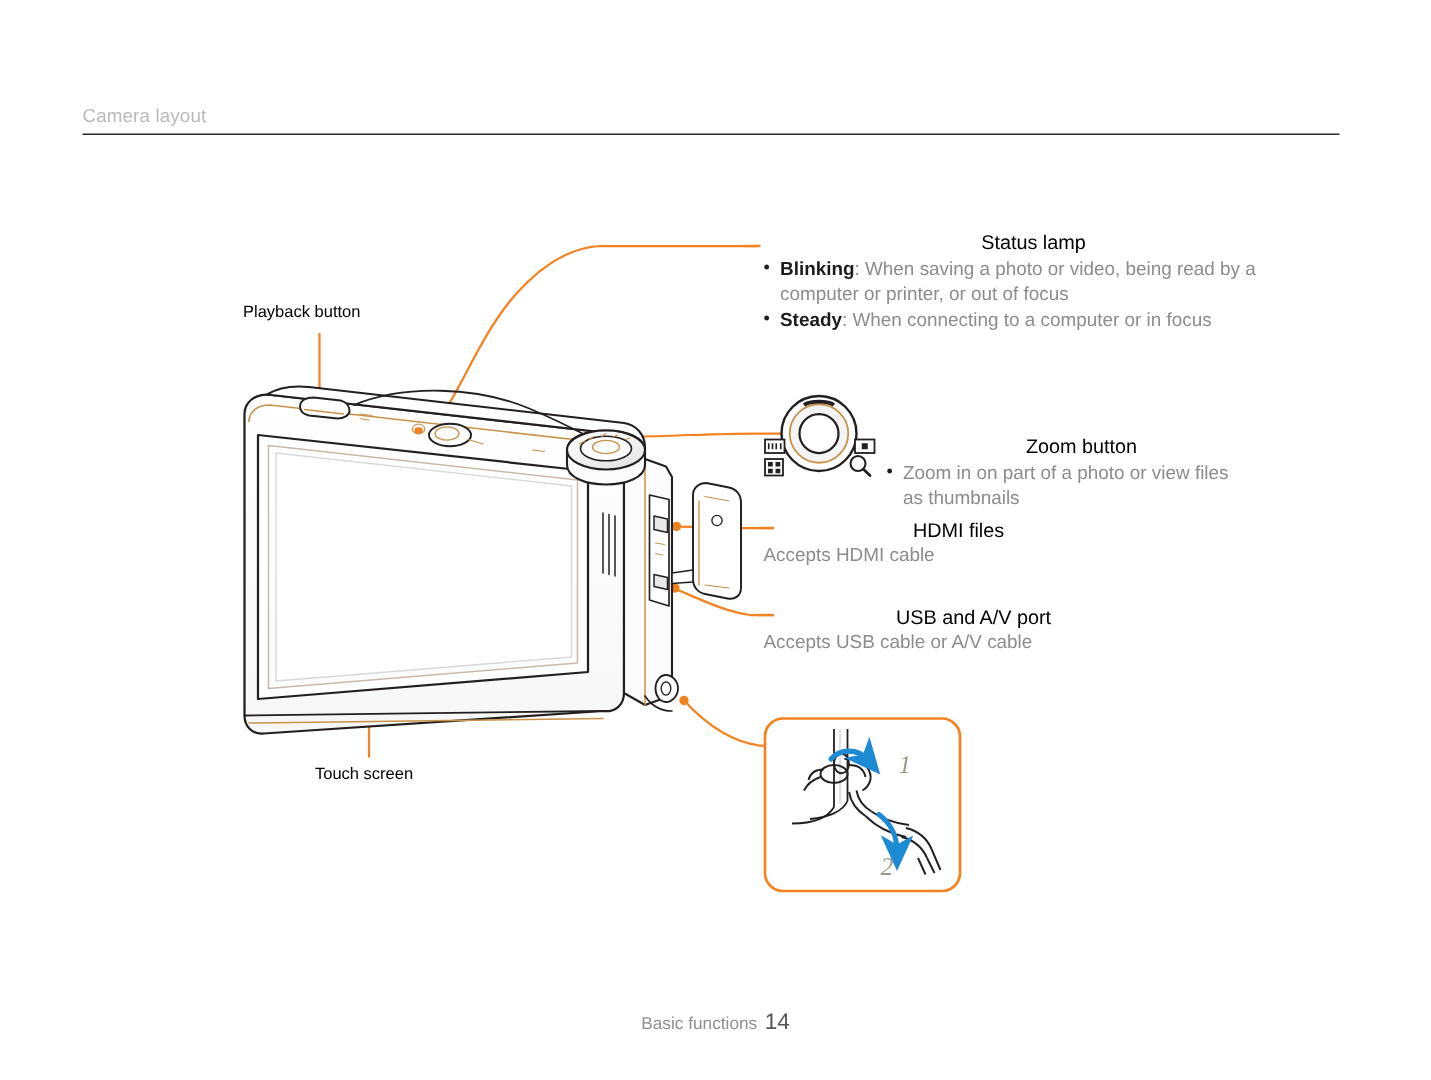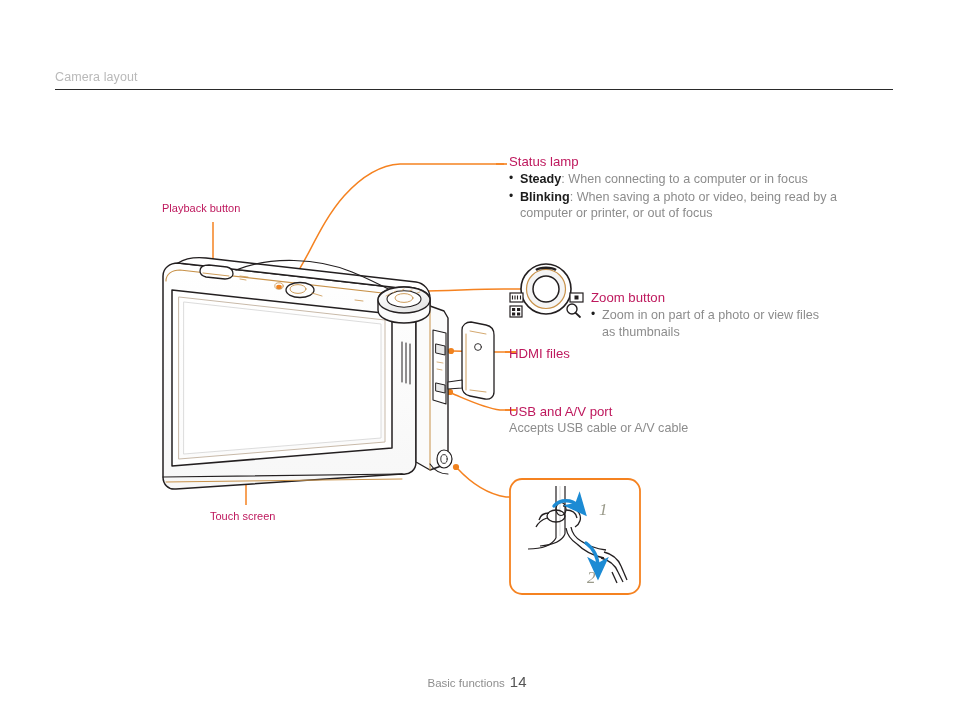--- a/index.html
+++ b/index.html
@@ -60,25 +60,26 @@
   }
 
   
   .callout {
     position: absolute;
     color: #8c8c8c;
     font-size: 12.6px;
     line-height: 16.6px;
   }
   .callout .c-title {
-    color: #be185d;
+    color: #000000;
     font-size: 13.2px;
     font-weight: normal;
     line-height: 17px;
     white-space: nowrap;
+    text-align: center;
   }
   .callout ul {
     margin: 0;
     padding: 0;
     list-style: none;
   }
   .callout li {
     position: relative;
     padding-left: 11px;
     margin-top: 1px;
@@ -368,41 +369,42 @@
 
     <text x="599" y="515" font-family="Liberation Serif, serif" font-size="17" font-style="italic" fill="#9a9a8a">1</text>
     <text x="587" y="583" font-family="Liberation Serif, serif" font-size="17" font-style="italic" fill="#9a9a8a">2</text>
   </g>
 </svg>
 
 <div class="callout" id="callout-status-lamp">
   <div class="c-title">Status lamp</div>
   <ul>
     <li>
-      <span class="lead">Steady</span><span>: </span><span>When connecting to a computer or in focus</span>
+      <span class="lead">Blinking</span><span>: </span><span>When saving a photo or video, being read by a</span>
+      <div class="c-sub">computer or printer, or out of focus</div>
     </li>
     <li>
-      <span class="lead">Blinking</span><span>: </span><span>When saving a photo or video, being read by a</span>
-      <div class="c-sub">computer or printer, or out of focus</div>
+      <span class="lead">Steady</span><span>: </span><span>When connecting to a computer or in focus</span>
     </li>
   </ul>
 </div>
 
 <div class="callout" id="callout-zoom-button">
   <div class="c-title">Zoom button</div>
   <ul>
     <li>
       <span>Zoom in on part of a photo or view files</span>
       <div class="c-sub">as thumbnails</div>
     </li>
   </ul>
 </div>
 
 <div class="callout" id="callout-hdmi">
   <div class="c-title">HDMI files</div>
+  <div class="c-sub">Accepts HDMI cable</div>
 </div>
 
 <div class="callout" id="callout-usb-av">
   <div class="c-title">USB and A/V port</div>
   <div class="c-sub">Accepts USB cable or A/V cable</div>
 </div>
 
 <div class="callout" id="callout-playback">
   <div class="c-title">Playback button</div>
 </div>

